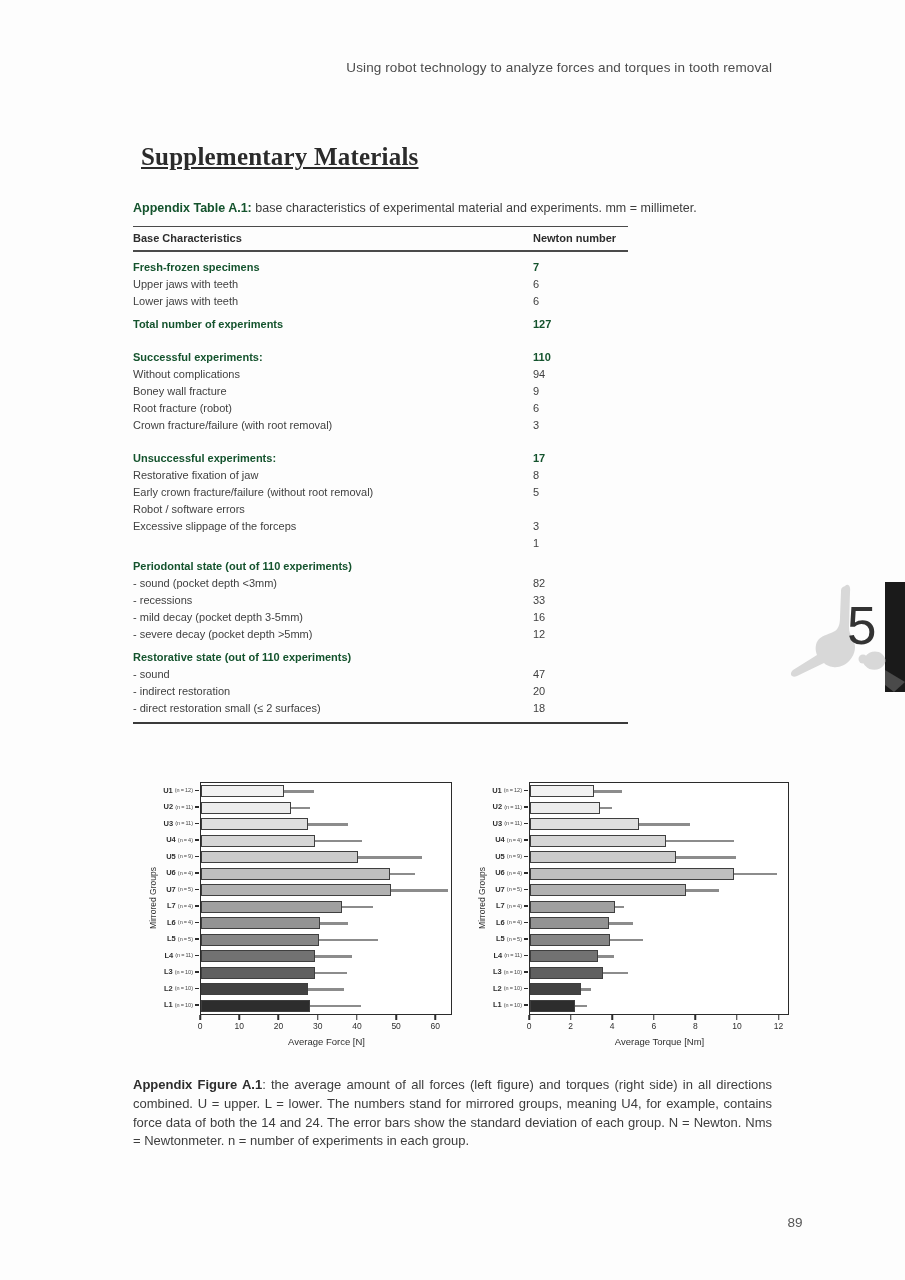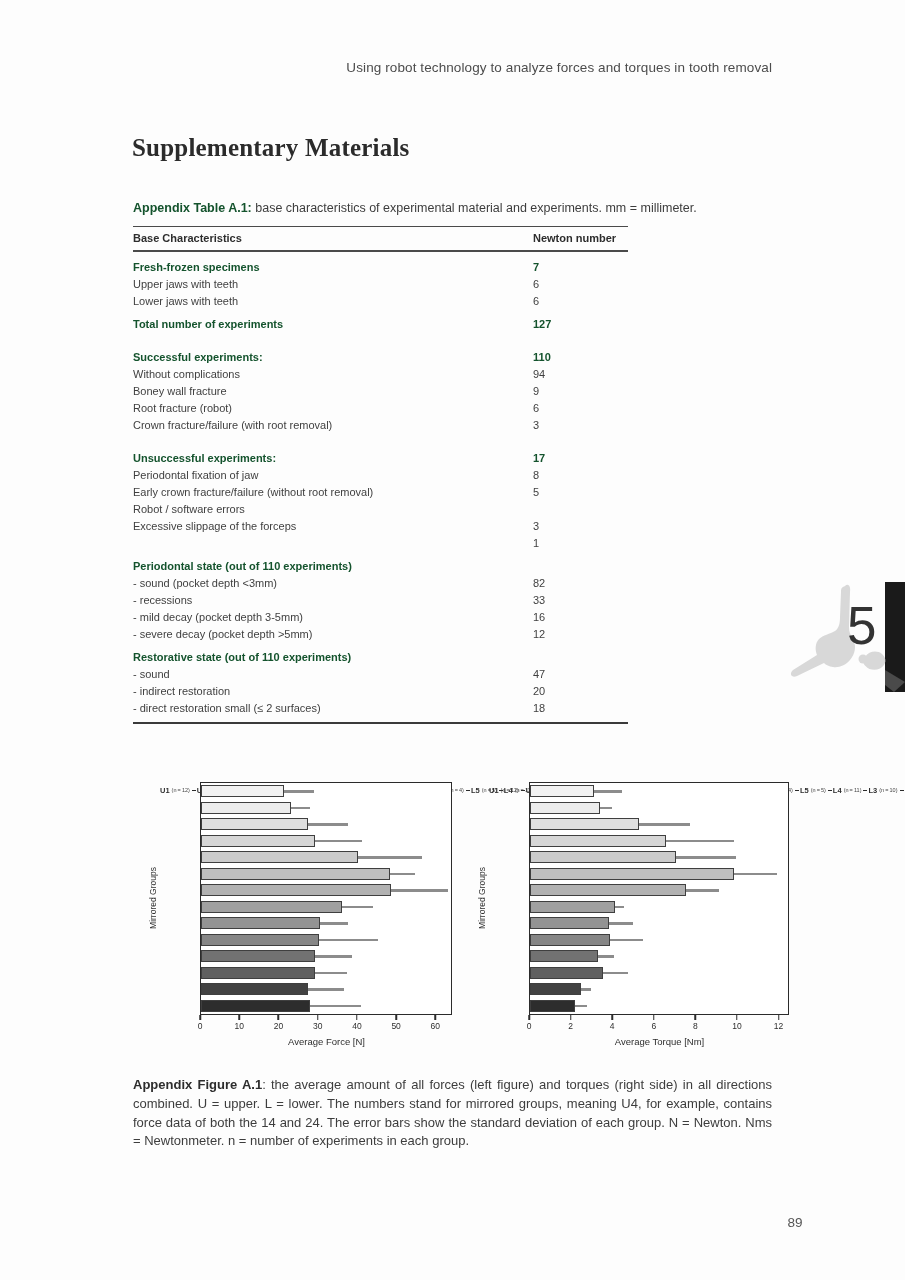--- a/index.html
+++ b/index.html
@@ -27,21 +27,21 @@
   .t-value { width:95px; }
 
   
   .figure-block { position:absolute; top:782px; left:146px; display:flex; gap:22px; }
   .chart { display:flex; }
   .ylabel { width:14px; height:231px; position:relative; }
   .ylabel span { position:absolute; top:50%; left:50%; transform:translate(-50%,-50%) rotate(-90deg);
                  white-space:nowrap; font-size:8.5px; color:#2e2e2e; }
   .chart-main { display:flex; flex-direction:column; }
   .plot-row { display:flex; }
-  .yticks { width:40px; display:flex; flex-direction:row; }
+  .yticks { width:40px; display:flex; flex-direction:column; }
   .ytick { height:16.5px; display:flex; align-items:center; justify-content:flex-end;
            padding-right:7px; position:relative; white-space:nowrap; color:#2e2e2e; }
   .ytick .g { font-size:7.5px; font-weight:bold; }
   .ytick .n { font-size:5.5px; margin-left:2px; color:#454545; }
   .ytick::after { content:""; position:absolute; right:1px; top:50%; margin-top:-0.75px;
                   width:4px; height:1.5px; background:#2b2b2b; }
   .plot { position:relative; width:250px; height:231px; border:1.5px solid #2b2b2b; background:#fff; }
   .chart.c2 .plot { width:258px; }
   .brow { position:relative; height:16.5px; }
   .bar { position:absolute; left:0; top:2.2px; height:12px; box-sizing:border-box;
@@ -66,21 +66,21 @@
   .page-number { position:absolute; top:1215px; left:745px; width:100px; text-align:center;
                  font-size:13.5px; color:#555555; }
 </style>
 </head>
 <body>
 
 <div class="page">
 
   <div class="running-head">Using robot technology to analyze forces and torques in tooth removal</div>
 
-  <h1 class="doc-title" style="margin:0;">Supplementary Materials</h1>
+  <h1 class="doc-title" style="margin:9px;text-decoration:underline;">Supplementary Materials</h1>
 
   <div class="table-caption">
     <span class="cap-b">Appendix Table A.1:</span><span> base characteristics of experimental material and experiments. mm = millimeter.</span>
   </div>
 
   <div class="data-table">
     <div class="t-head">
       <div class="t-label">Base Characteristics</div>
       <div class="t-value">Newton number</div>
     </div>
@@ -119,21 +119,21 @@
         </div>
         <div class="t-row">
           <div class="t-label">Crown fracture/failure (with root removal)</div>
           <div class="t-value">3</div>
         </div>
         <div class="t-row bold gap-l">
           <div class="t-label">Unsuccessful experiments:</div>
           <div class="t-value">17</div>
         </div>
         <div class="t-row">
-          <div class="t-label">Periodontal fixation of jaw</div>
+          <div class="t-label">Restorative fixation of jaw</div>
           <div class="t-value">8</div>
         </div>
         <div class="t-row">
           <div class="t-label">Early crown fracture/failure (without root removal)</div>
           <div class="t-value">5</div>
         </div>
         <div class="t-row">
           <div class="t-label">Robot / software errors</div>
           <div class="t-value"></div>
         </div>

